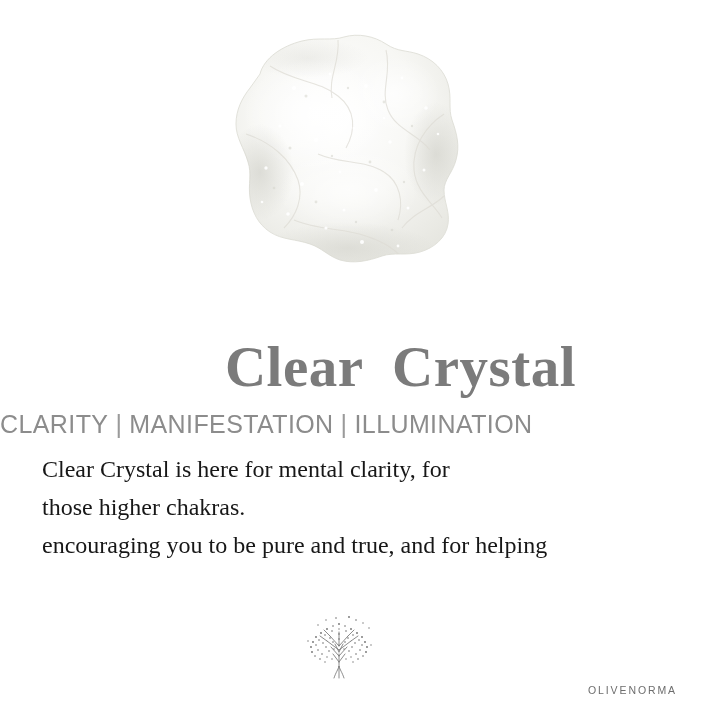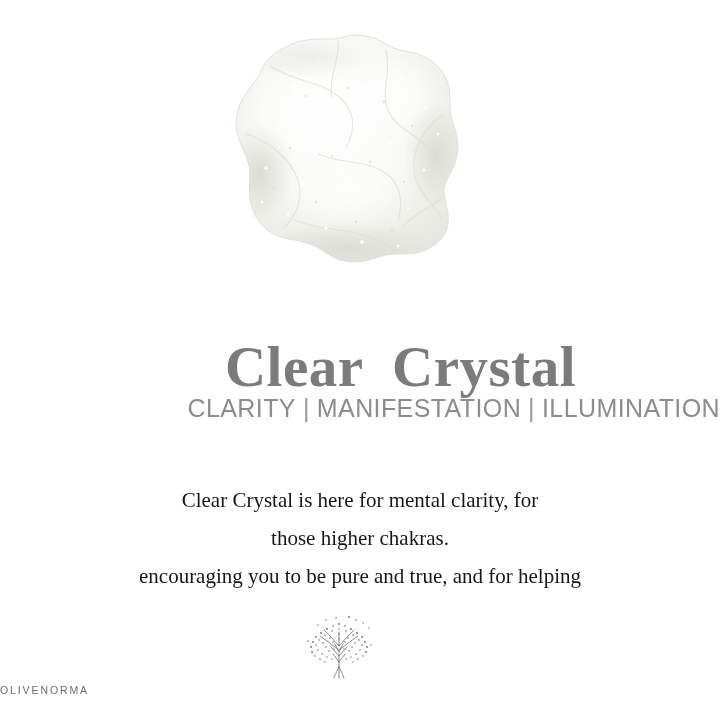--- a/index.html
+++ b/index.html
@@ -49,62 +49,61 @@
     letter-spacing: 0.5px;
     color: #7b7b7b;
     line-height: 62px;
     white-space: pre;
   }
 
   
   .subtitle {
     position: absolute;
     left: 0;
-    top: 392px;
+    top: 408px;
     width: 720px;
-    text-align: right;
+    text-align: left;
     font-family: "Liberation Sans", sans-serif;
     font-weight: 300;
     font-size: 25px;
     letter-spacing: 0.4px;
     color: #8c8c8c;
     line-height: 32px;
     white-space: nowrap;
   }
   .subtitle .sep {
     color: #9a9a9a;
     padding: 0 7px;
     font-weight: 300;
   }
 
   
   .body-copy {
     position: absolute;
     left: 42px;
-    top: 460px;
+    top: 426px;
     width: 636px;
-    text-align: center;
     font-family: "Liberation Serif", "DejaVu Serif", serif;
-    font-size: 21px;
+    font-size: 24px;
     font-weight: 400;
     color: #171717;
     line-height: 38px;
   }
   .body-copy .ln {
     display: block;
     white-space: nowrap;
   }
 
   
   .logo {
     position: absolute;
     left: 0;
     top: 614px;
     width: 677px;
-    text-align: left;
+    text-align: right;
   }
   .logo-mark {
     display: block;
     margin: 0 auto;
     width: 86px;
     height: 68px;
   }
   .logo-word {
     display: block;
     margin-top: 2px;

